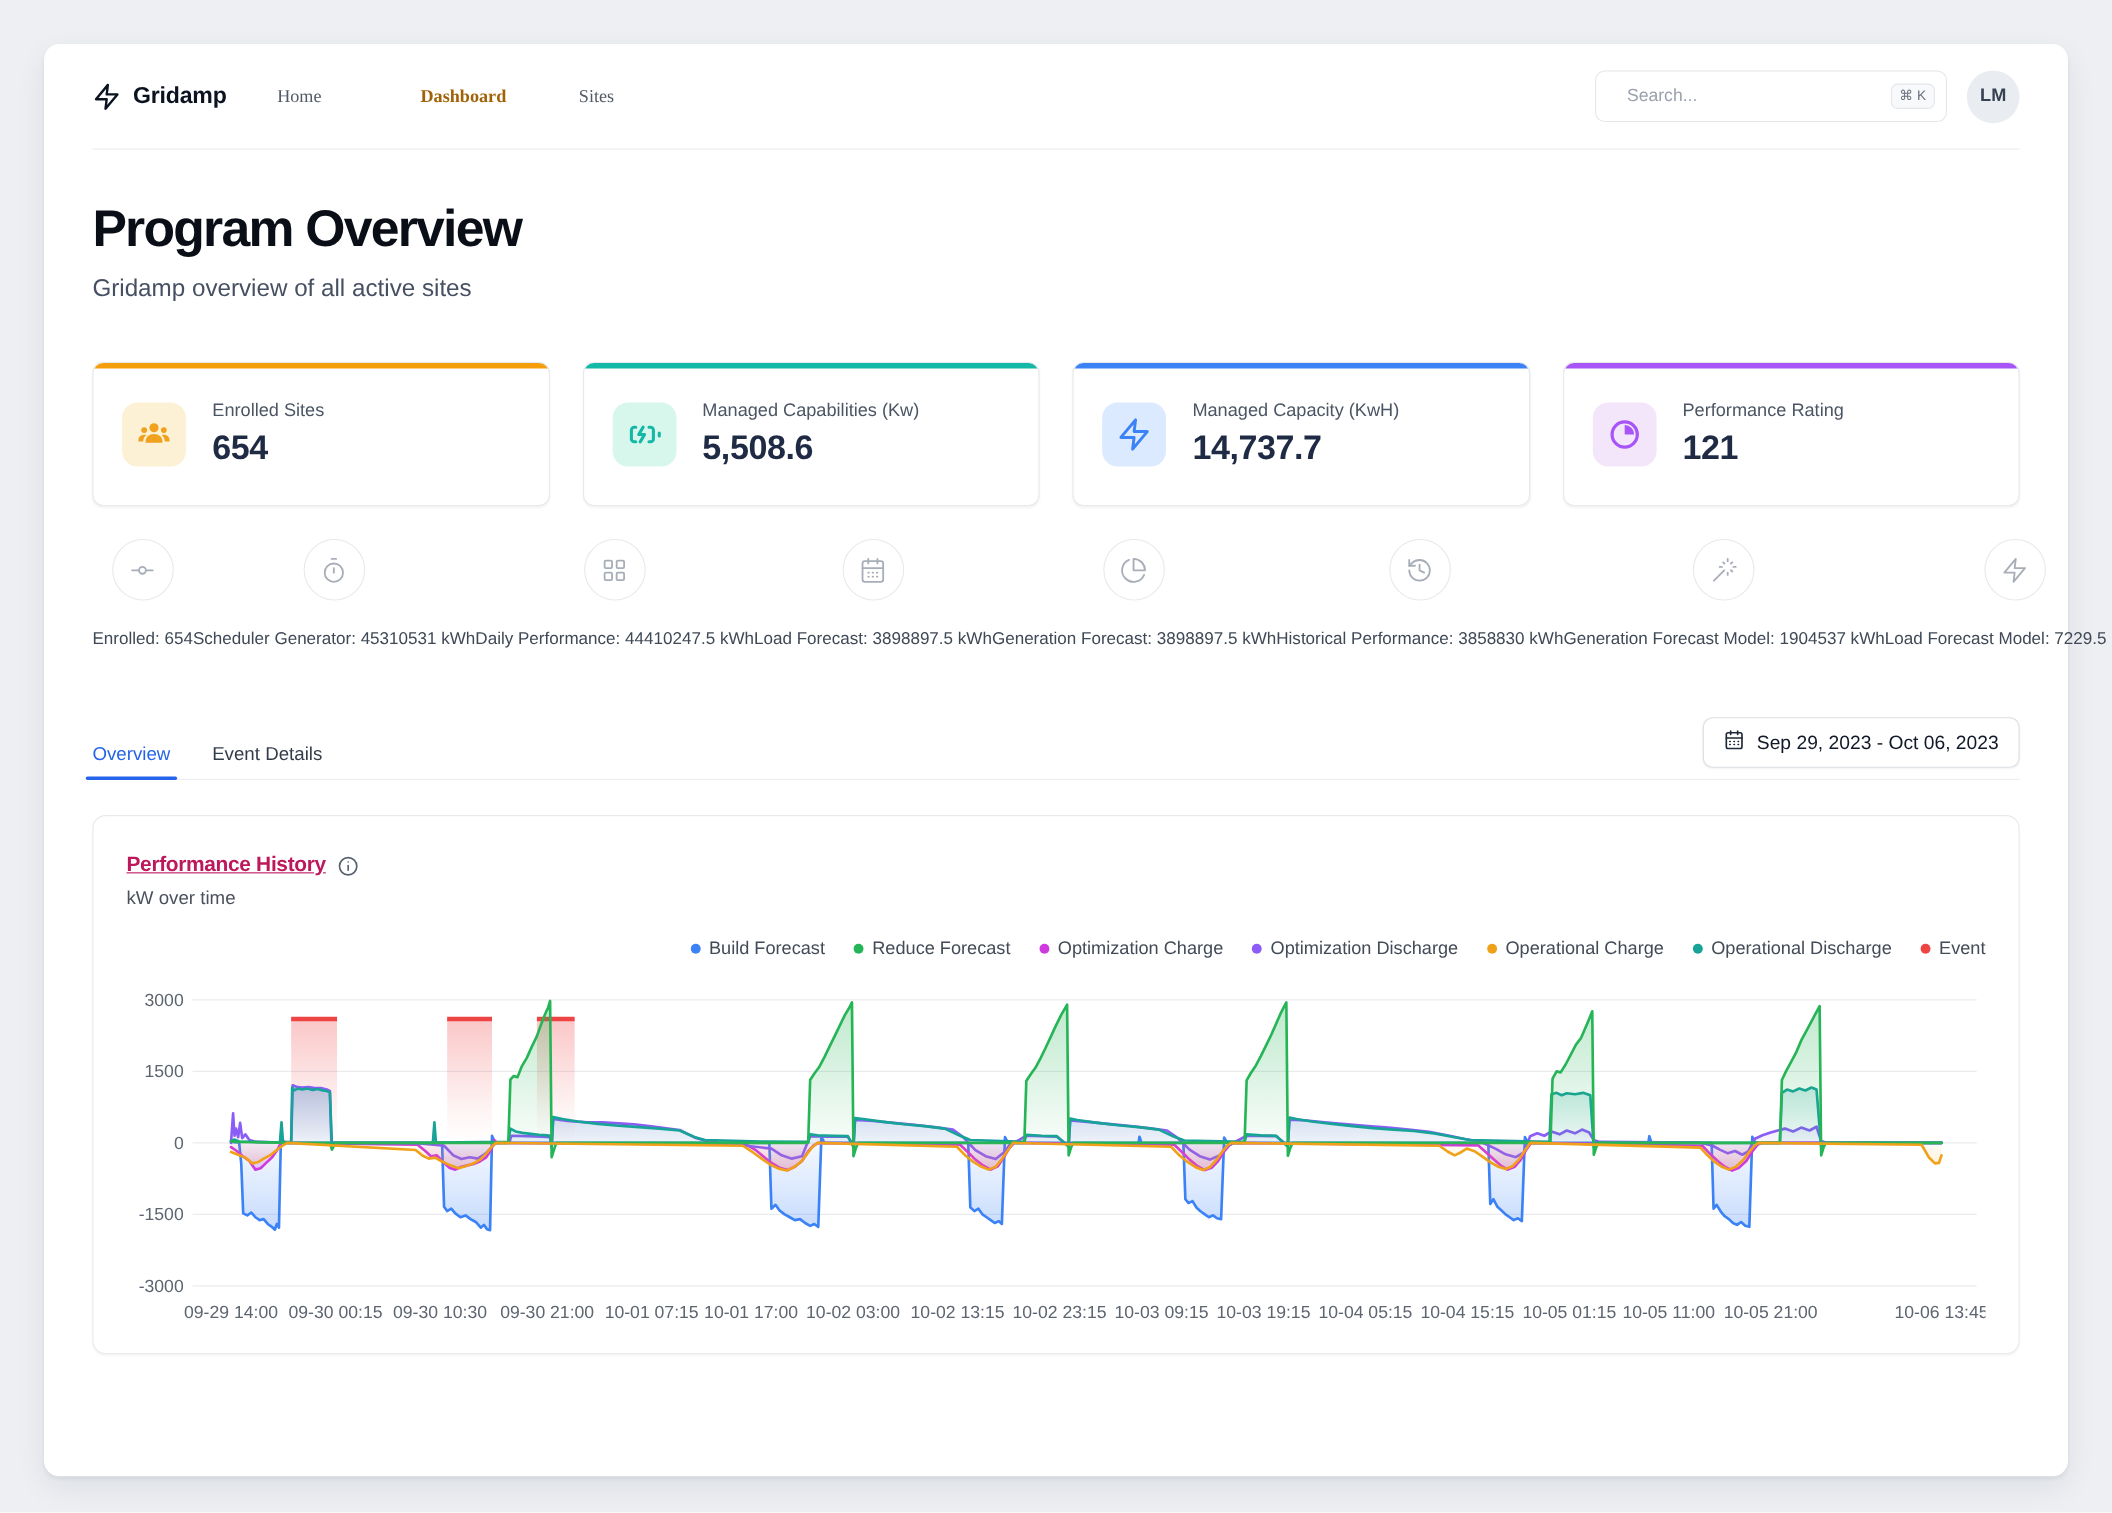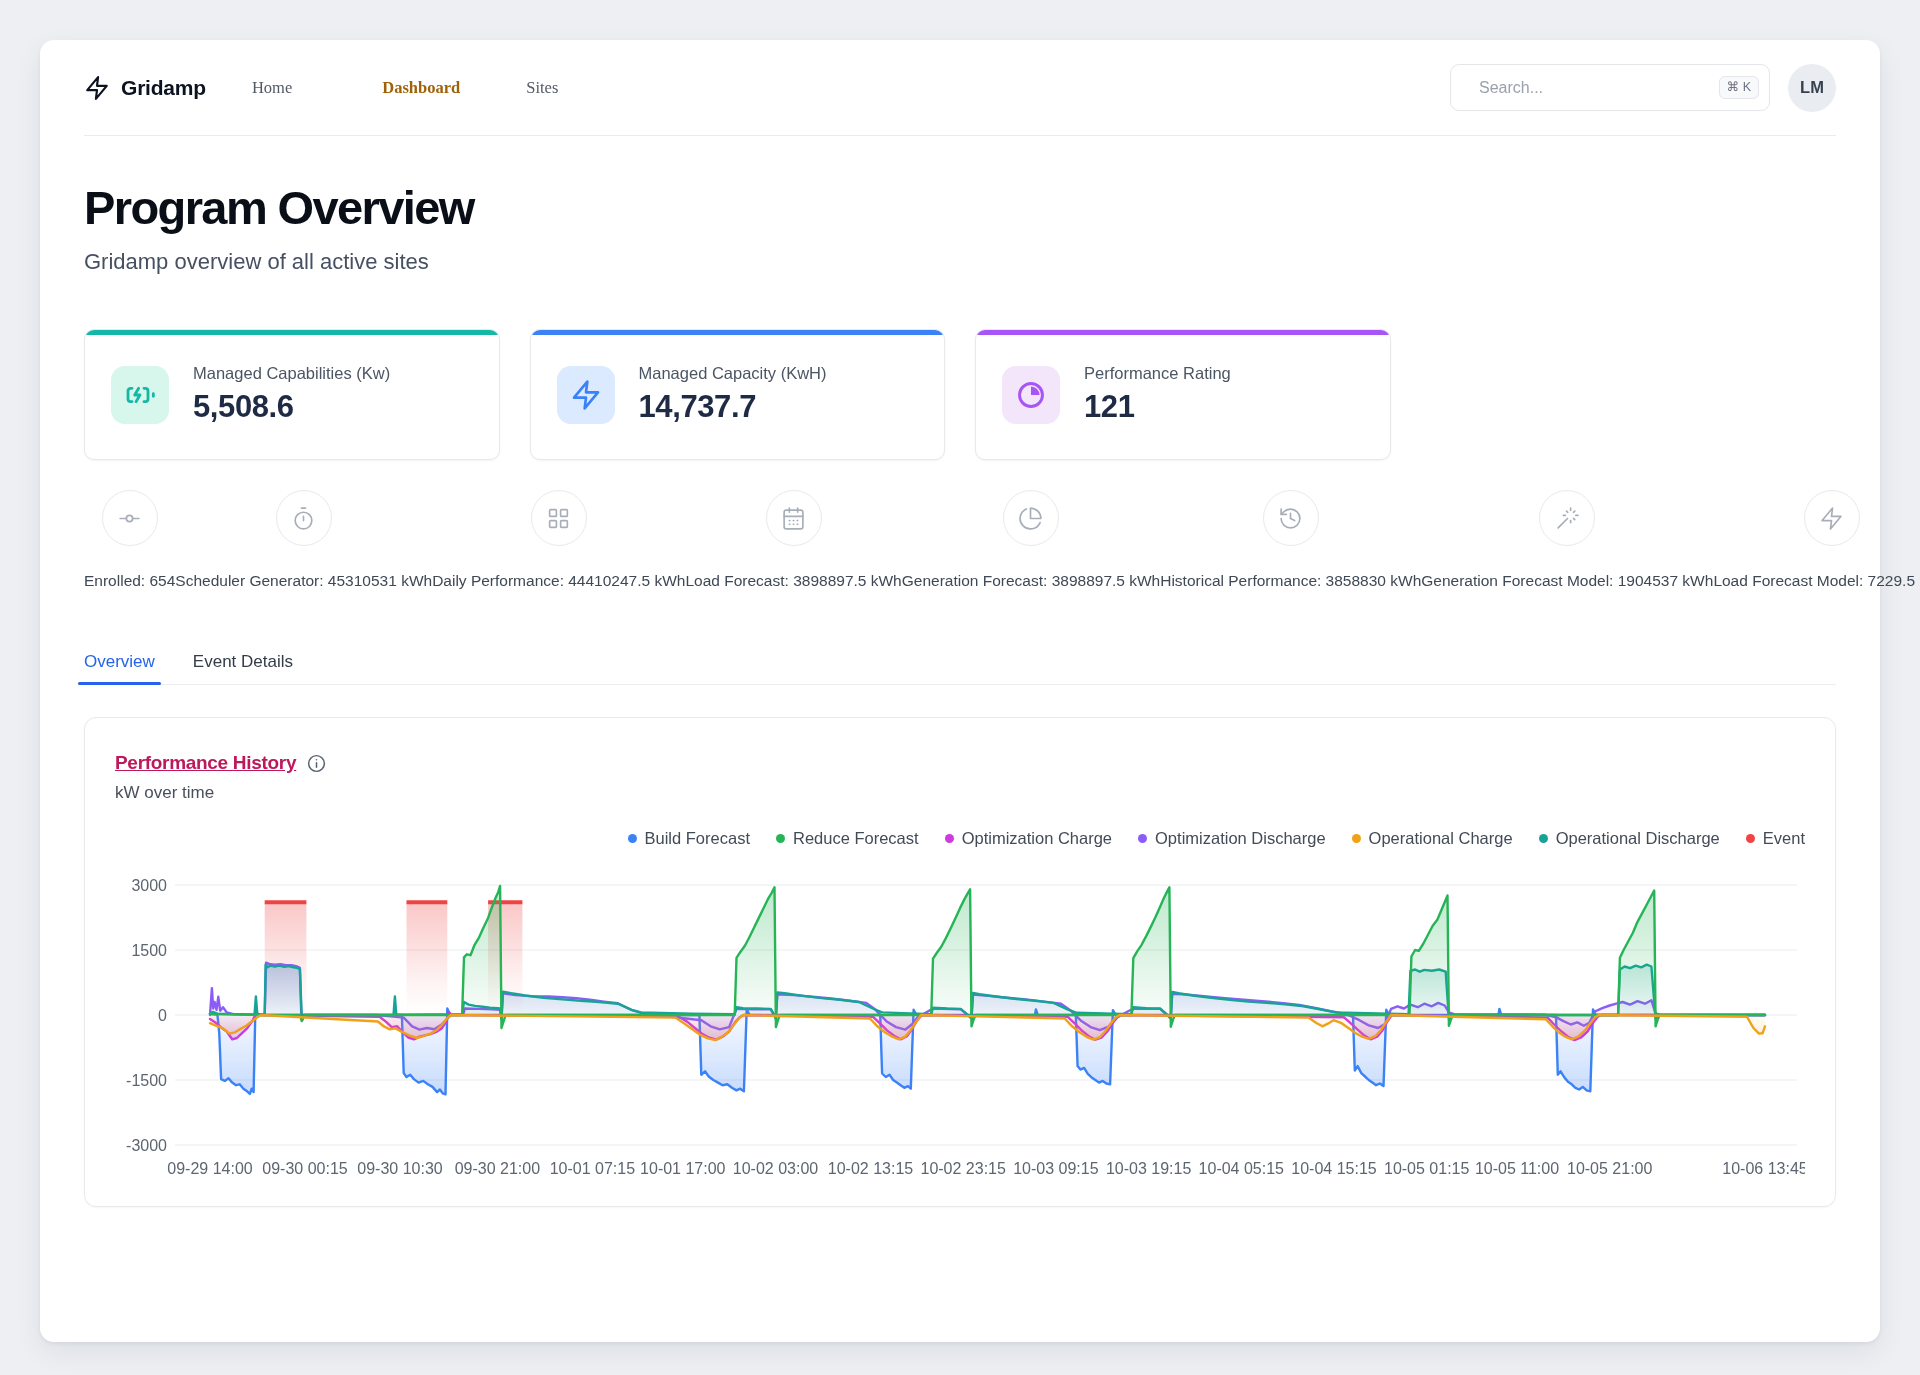--- a/index.html
+++ b/index.html
@@ -110,20 +110,37 @@
       <span class="kbd">⌘ K</span>
     </div>
     <div class="avatar">LM</div>
   </header>
 
   <h1 class="page-title">Program Overview</h1>
   <div class="page-subtitle">Gridamp overview of all active sites</div>
 
   <div class="stats-grid" id="stats-grid">
       <div class="stat-card">
+        <div class="stat-accent" style="background:#f59e0b"></div>
+        <div class="icon-sq" style="background:#fcf1d4;color:#f0a11e">
+          <svg width="32" height="32" viewBox="0 0 24 24" fill="currentColor">
+            <circle cx="12" cy="7.4" r="3.1"></circle>
+            <path d="M12 11.6c-3.2 0-5.7 2.1-5.7 4.9v1.2h11.4v-1.2c0-2.8-2.5-4.9-5.7-4.9z"></path>
+            <circle cx="5.3" cy="9" r="2"></circle>
+            <path d="M5.8 12.2c-.2 0-.3 0-.5 0-2.2 0-3.9 1.5-3.9 3.5v1h3.2c.1-1.8.9-3.4 2.2-4.3-.3-.1-.7-.2-1-.2z"></path>
+            <circle cx="18.7" cy="9" r="2"></circle>
+            <path d="M18.2 12.2c.2 0 .3 0 .5 0 2.2 0 3.9 1.5 3.9 3.5v1h-3.2c-.1-1.8-.9-3.4-2.2-4.3.3-.1.7-.2 1-.2z"></path>
+          </svg>
+        </div>
+        <div>
+          <div class="stat-label">Enrolled Sites</div>
+          <div class="stat-value">654</div>
+        </div>
+      </div>
+      <div class="stat-card">
         <div class="stat-accent" style="background:#14b8a6"></div>
         <div class="icon-sq" style="background:#d7f6ec;color:#14b8a6">
           <svg width="32" height="32" viewBox="0 0 24 24" fill="none" stroke="currentColor" stroke-width="2.1" stroke-linecap="round" stroke-linejoin="round">
             <path d="M15 7h1a2 2 0 0 1 2 2v6a2 2 0 0 1-2 2h-1"></path>
             <path d="M6 7H5a2 2 0 0 0-2 2v6a2 2 0 0 0-2 2" opacity="0"></path>
             <path d="M6 7H5a2 2 0 0 0-2 2v6a2 2 0 0 0 2 2h1"></path>
             <path d="m11 7-3 5h4l-3 5"></path>
             <line x1="22" y1="11" x2="22" y2="13"></line>
           </svg>
         </div>
@@ -268,20 +285,32 @@
           <span>229.5 kWh</span>
         </div>
       </div>
     </div>
 
   <div class="tabs-row">
     <div class="tabs" id="tabs">
         <div class="tab active">Overview</div>
         <div class="tab">Event Details</div>
       </div>
+    <button class="date-btn">
+      <span>
+        <svg width="19" height="19" viewBox="0 0 24 24" fill="none" stroke="#1f2937" stroke-width="1.9" stroke-linecap="round" stroke-linejoin="round">
+            <path d="M8 2v4"></path>
+            <path d="M16 2v4"></path>
+            <rect x="3" y="4" width="18" height="18" rx="2"></rect>
+            <path d="M3 10h18"></path>
+            <path d="M7 14h.5M11.8 14h.5M16.5 14h.5M7 17.5h.5M11.8 17.5h.5M16.5 17.5h.5"></path>
+          </svg>
+      </span>
+      <span>Sep 29, 2023 - Oct 06, 2023</span>
+    </button>
   </div>
 
   <section class="chart-card">
     <div class="chart-title-row">
       <span class="chart-title">Performance History</span>
       <span style="display:flex">
         <svg width="21" height="21" viewBox="0 0 24 24" fill="none" stroke="#566070" stroke-width="1.7" stroke-linecap="round">
             <circle cx="12" cy="12" r="9"></circle>
             <path d="M12 11.2v5"></path>
             <path d="M12 7.6h.01"></path>

